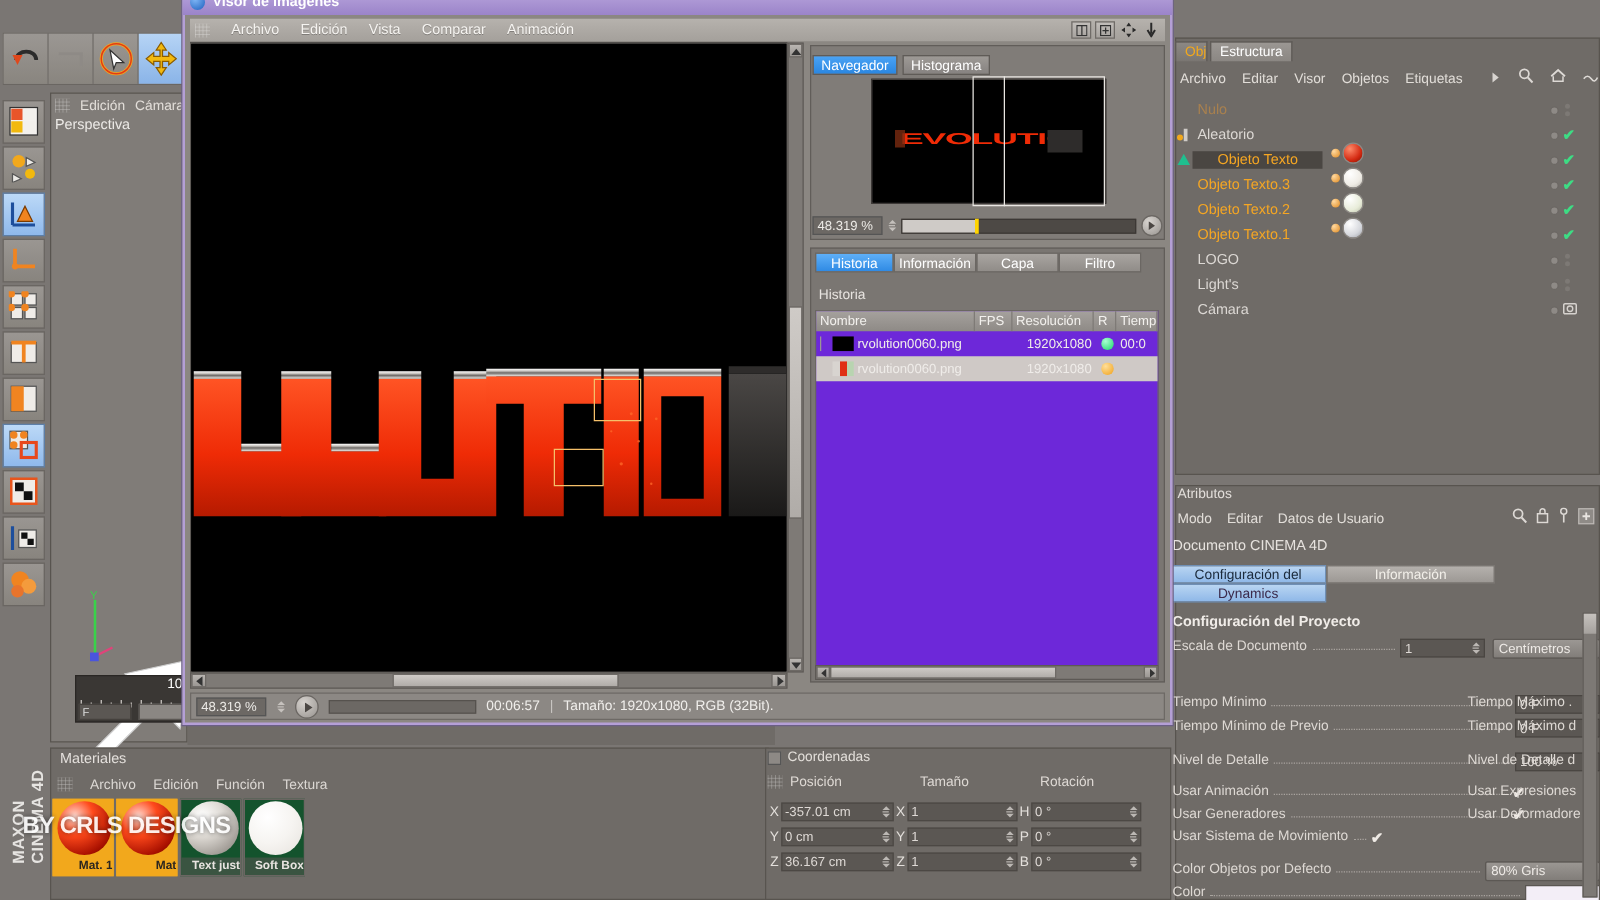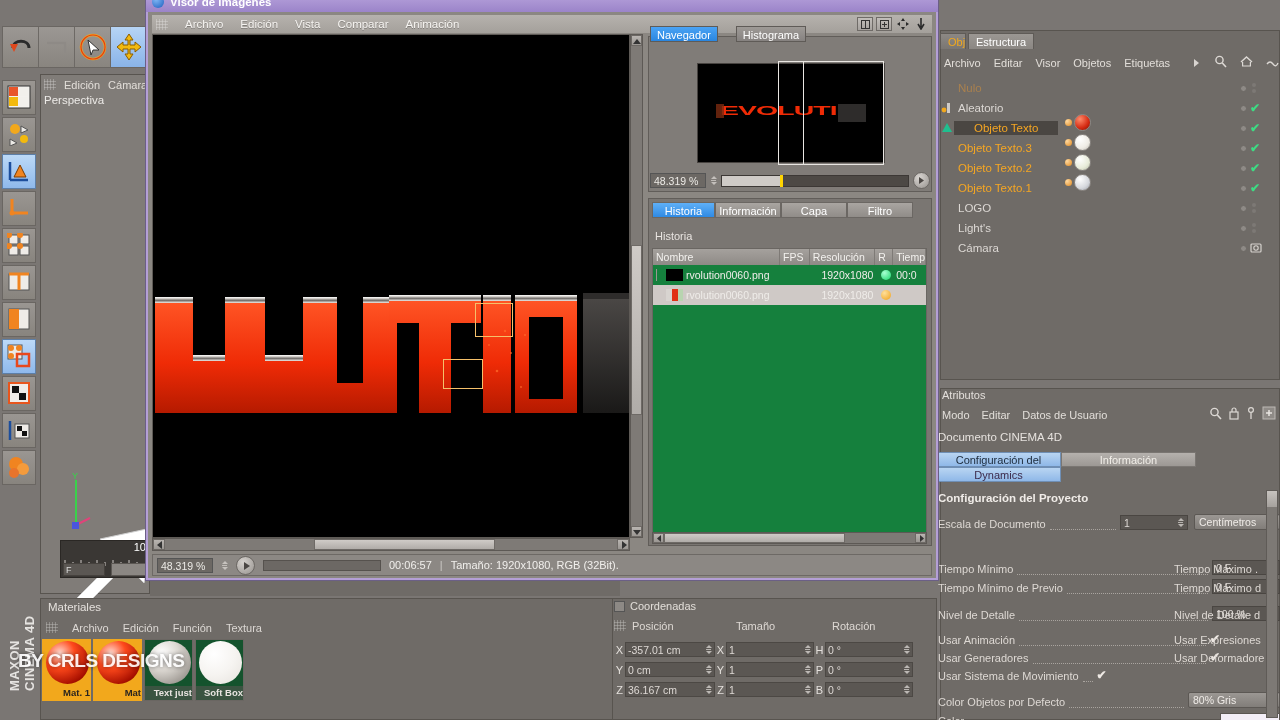--- a/index.html
+++ b/index.html
@@ -107,21 +107,21 @@
 
   
   #attrpanel { left:940px; top:388px; width:340px; height:332px; background:#6f6b67; }
   #attrTitle { position:absolute; left:942px; top:389px; font-size:11px; color:#e3dfdb; }
   #attrmenu { position:absolute; left:940px; top:406px; width:340px; height:18px;
       display:flex; align-items:center; gap:12px; padding-left:2px; }
   #attrDoc { position:absolute; left:938px; top:431px; font-size:11.5px; color:#e6e2de; }
   #attrTabs { position:absolute; left:936px; top:452px; width:260px; }
   .atab { height:15px; font-size:11px; color:#f2efe9; text-align:center; line-height:15px; }
   #attrSection { position:absolute; left:938px; top:492px; font-size:11.5px; color:#f0ece8; font-weight:bold; }
-  .arow { position:absolute; left:938px; width:342px; height:19px; display:flex; align-items:flex-end; }
+  .arow { position:absolute; left:938px; width:342px; height:19px; display:flex; align-items:flex-start; }
   .alabel { font-size:11px; color:#ded9d4; white-space:nowrap; }
   .dotted { flex:1; border-bottom:1px dotted #a9a49f; margin:0 4px; height:9px; }
   .afield { width:68px; height:15px; background:#5b5753; border:1px solid #4a4642;
      color:#ded9d5; font-size:10.5px; padding:0 3px; line-height:14px;
      display:flex; justify-content:space-between; align-items:center; }
   .adrop { height:16px; background:linear-gradient(#9b9793,#817d79); border:1px solid #5c5854;
      color:#efebe7; font-size:10.5px; padding:0 4px; line-height:15px; display:flex;
      align-items:center; justify-content:space-between; gap:5px; border-radius:2px; }
   .caret { width:0;height:0;border-left:4px solid transparent;border-right:4px solid transparent;
      border-top:5px solid #d7d3cf; }
@@ -159,42 +159,42 @@
       font-size:10.5px; line-height:14px; padding-left:3px; }
   .playbtn { width:19px; height:19px; border-radius:50%;
       background:radial-gradient(circle at 35% 30%,#d6d2ce,#97938f); border:1px solid #6b6763; position:relative; }
   .progbar { width:118px; height:11px; background:#6c6864; border:1px solid #56524e; }
   .progfill { height:100%; width:58%; background:linear-gradient(#aec8ea,#7ea6d8); }
   .stxt { color:#f1efec; font-size:11px; white-space:nowrap; }
 
   
   #navpanel { position:absolute; left:648px; top:36px; width:284px; height:156px; background:#807c78;
      border:1px solid #615d59; }
-  #navtabs { position:absolute; left:650px; top:26px; display:flex; gap:18px; }
+  #navtabs { position:absolute; left:650px; top:44px; display:flex; gap:4px; }
   .ntab { height:16px; padding:0 6px; font-size:11px; line-height:16px; color:#fff;
      background:linear-gradient(#9e9a96,#868280); border:1px solid #5f5b57; }
   .ntab.active { background:linear-gradient(#4aa3f5,#2a86e0); }
   #navthumb { position:absolute; left:697px; top:63px; width:188px; height:100px; background:#000;
      border:1px solid #474340; overflow:hidden; }
   #navcrop { position:absolute; left:778px; top:61px; width:106px; height:104px; border:1px solid #e9e6e2; }
   #navcropline { position:absolute; left:803px; top:61px; width:1px; height:104px; background:#e9e6e2; }
   #navzoomrow { position:absolute; left:650px; top:172px; width:280px; height:17px; display:flex; align-items:center; gap:4px; }
   .navslider { flex:1; height:12px; background:#4d4945; border:1px solid #3c3835; position:relative; }
   .navslider .filled { position:absolute; left:0; top:0; bottom:0; width:32%; background:#cfcbc7; }
   .navslider .knob { position:absolute; left:31%; top:-1px; width:3px; bottom:-1px; background:#ffd400; }
 
   
   #histpanel { position:absolute; left:648px; top:198px; width:284px; height:348px;
      background:#7a7672; border:1px solid #615d59; }
   #histtabs { position:absolute; left:652px; top:202px; display:flex; }
   .htab { height:16px; font-size:11px; line-height:16px; color:#fff; text-align:center;
      background:linear-gradient(#a9a5a1,#908c88); border:1px solid #6b6763; }
   .htab.active { background:linear-gradient(#5fb0f8,#2f8ae4); }
   #histlabel { position:absolute; left:655px; top:230px; font-size:11px; color:#e8e4e0; }
-  #histtable { position:absolute; left:652px; top:248px; width:275px; height:290px; background:#15803d;
+  #histtable { position:absolute; left:652px; top:248px; width:275px; height:290px; background:#6d28d9;
      border:1px solid #6a6662; }
   .hhead { display:flex; height:16px; background:linear-gradient(#a5a19d,#8e8a86); }
   .hhead div { font-size:10.5px; color:#f3f1ee; border-right:1px solid #7e7a76; padding-left:3px;
      line-height:16px; overflow:hidden; white-space:nowrap; }
   .hrow { display:flex; height:20px; align-items:center; }
   .hrow.alt { background:#cfc9c6; }
   .hrow div { font-size:10.5px; color:#efece9; padding-left:3px; white-space:nowrap; overflow:hidden; }
   .hrow.alt div { color:#efece9; }
   .thumbsm { width:17px; height:12px; background:#000; flex:none; margin-right:3px; }
   .statdot { width:10px; height:10px; border-radius:50%; }

